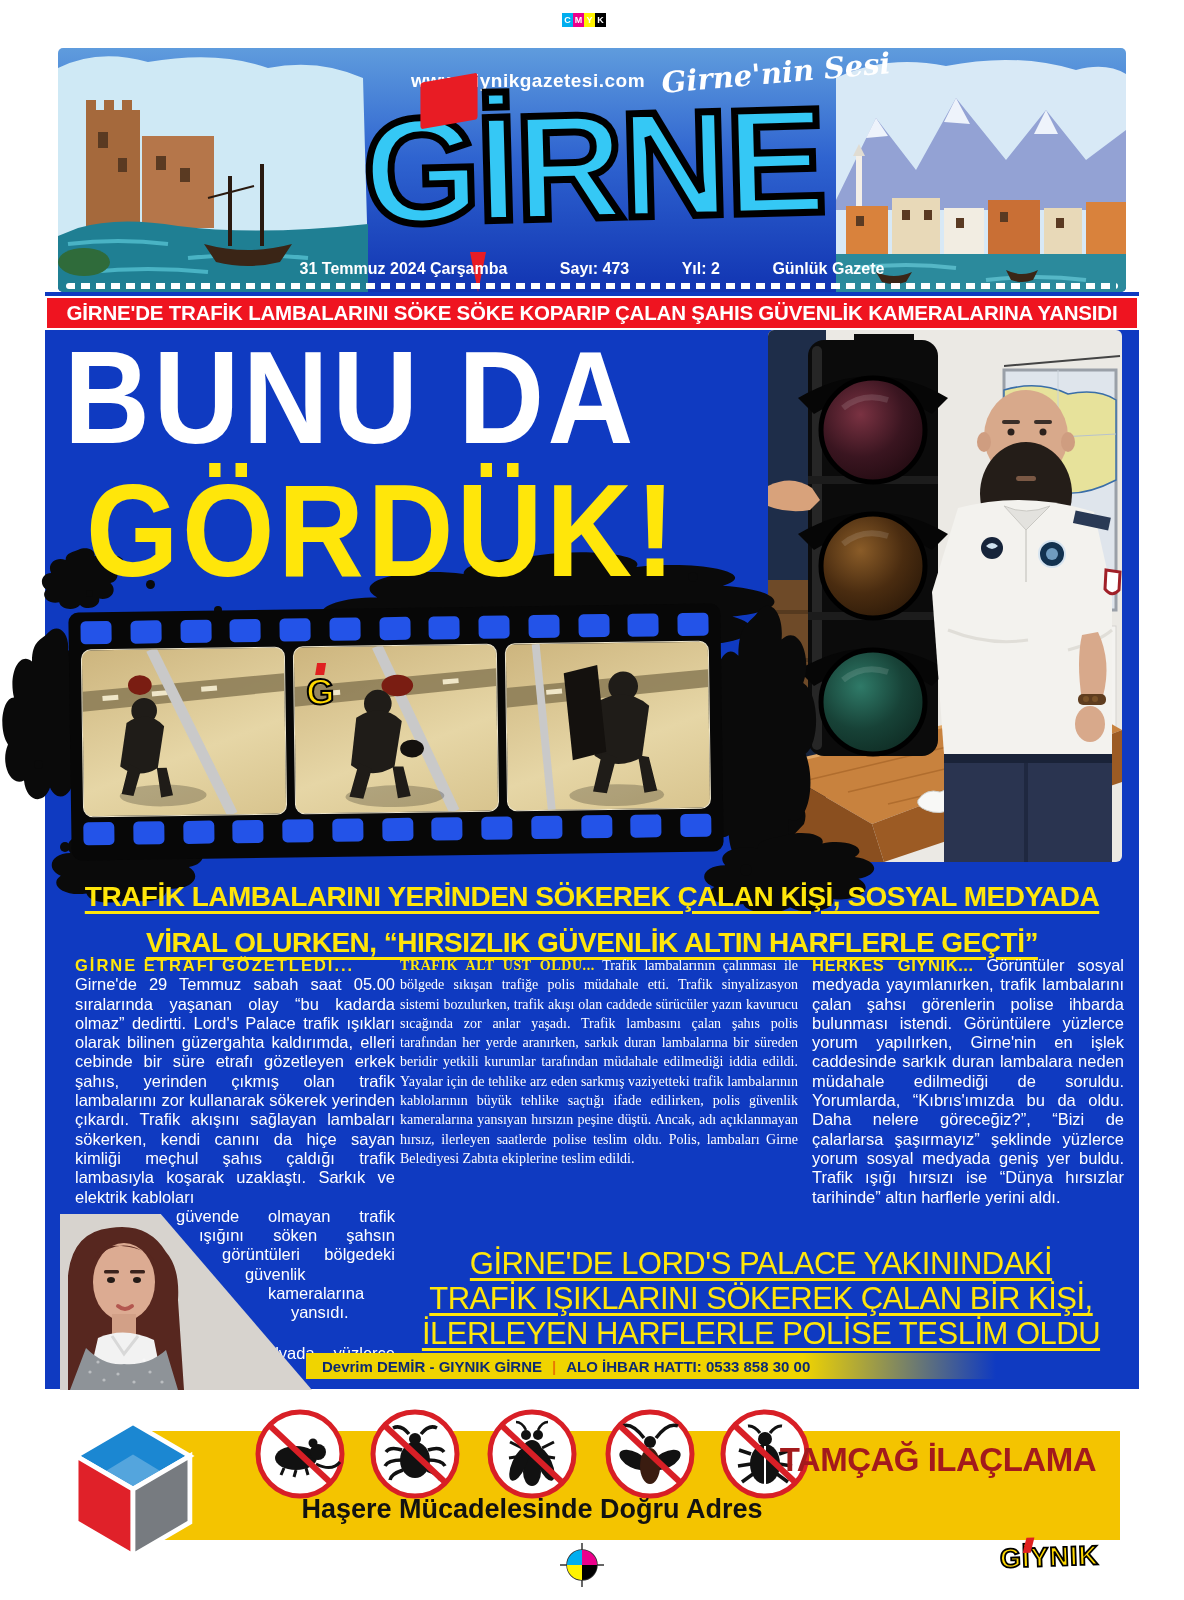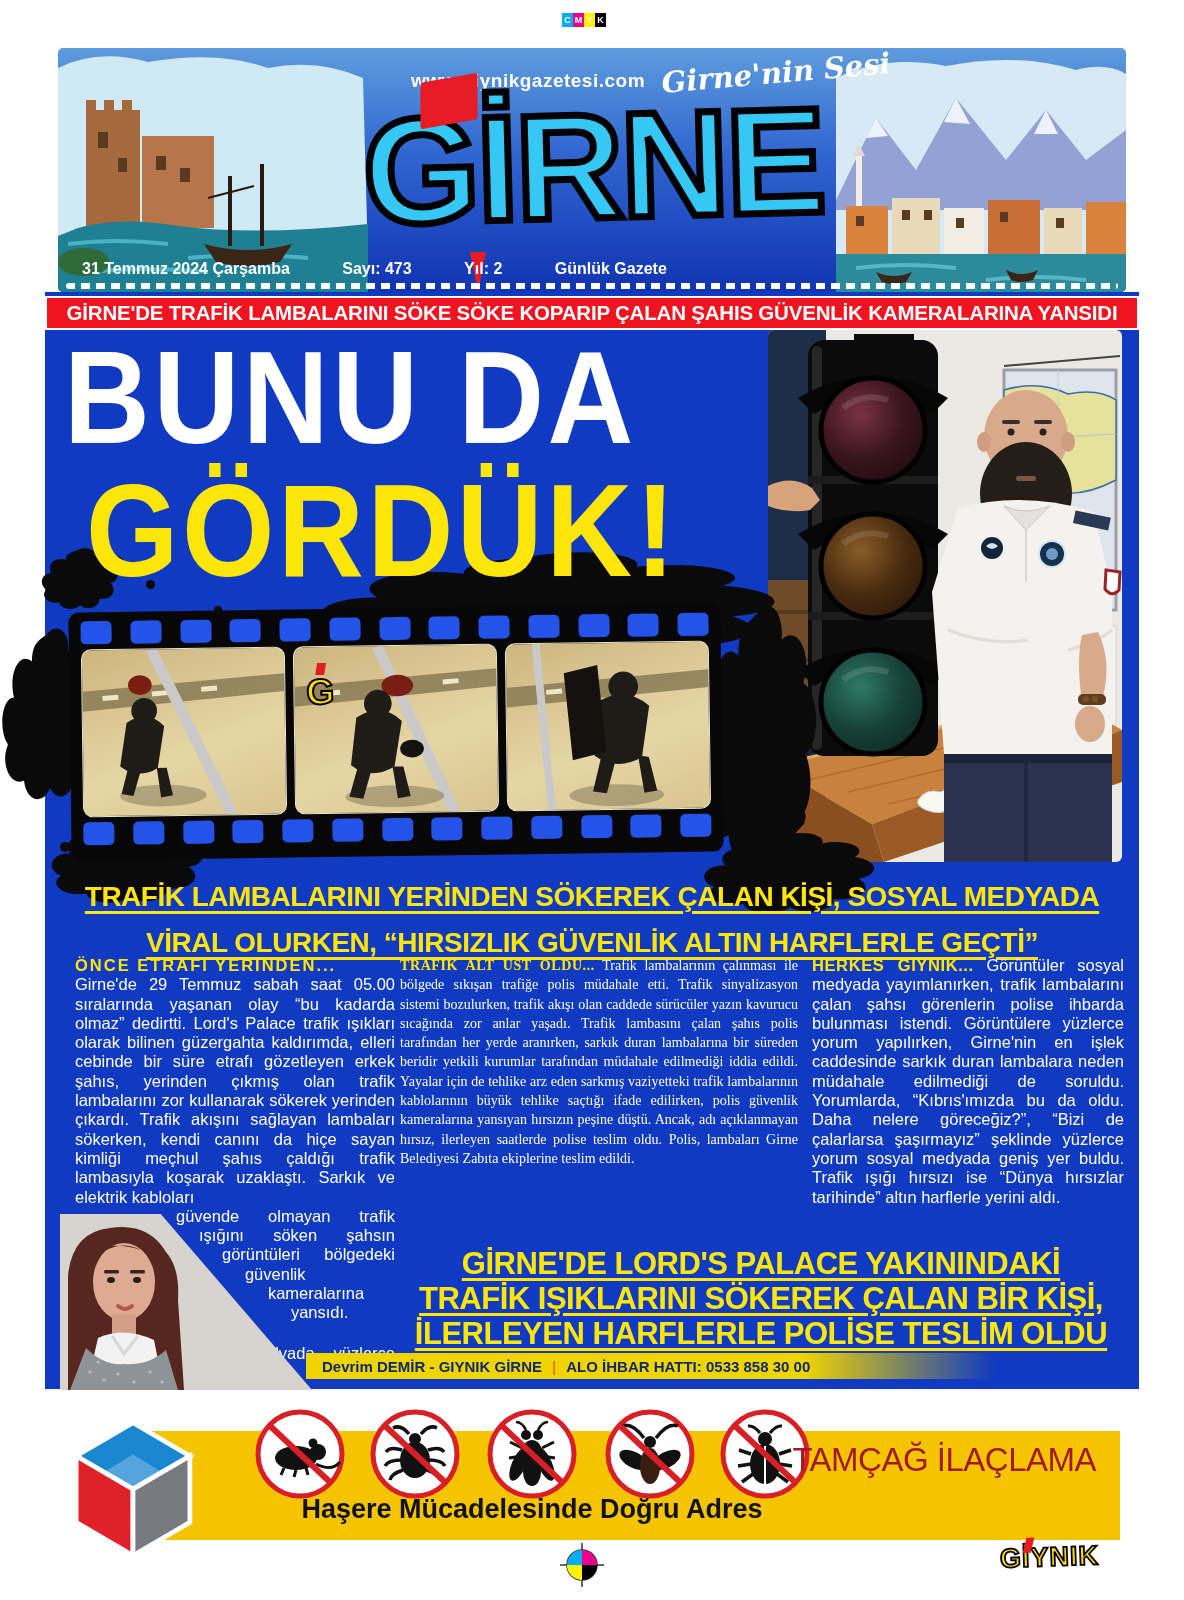--- a/index.html
+++ b/index.html
@@ -15,21 +15,21 @@
   .masthead { position:absolute; left:58px; top:48px; width:1068px; height:244px; border-radius:5px;
     background:linear-gradient(180deg,#5f9cdd 0%,#2f64d0 45%,#1134b2 100%); overflow:hidden; z-index:1; }
   .scene { position:absolute; top:0; height:244px; }
   .scene.left { left:0; width:310px; }
   .scene.right { right:0; width:290px; }
   .mh-website { position:absolute; left:280px; top:22px; width:380px; text-align:center; color:#fff; font-weight:bold; font-size:19px; letter-spacing:.5px; }
   .mh-tagline { position:absolute; left:598px; top:8px; width:240px; text-align:center; color:#fff; font-family:"DejaVu Serif", serif; font-style:italic; font-weight:bold; font-size:29px; transform:rotate(-5deg); }
   .mh-title { position:absolute; left:250px; top:36px; width:570px; text-align:center; font-size:150px; line-height:1.1; font-weight:bold; color:#35c8f5; -webkit-text-stroke:7px #000; letter-spacing:-3px; transform:rotate(-1.5deg); }
   .mh-redflag { position:absolute; left:362px; top:30px; width:58px; height:46px; background:#e81c24; transform:rotate(-10deg) skewX(-10deg); border-radius:3px; }
   .mh-reddrop { position:absolute; left:412px; top:204px; width:16px; height:40px; background:#e81c24; clip-path:polygon(50% 100%,0 0,100% 0); }
-  .mh-dateline { position:absolute; bottom:14px; left:0; right:0; text-align:left; color:#fff; font-weight:bold; font-size:16px; }
+  .mh-dateline { position:absolute; bottom:14px; left:0; right:0; text-align:center; color:#fff; font-weight:bold; font-size:16px; }
   .mh-dateline span { margin:0 24px; }
   .mh-dashes { position:absolute; bottom:3px; left:8px; right:8px; height:6px;
     background:repeating-linear-gradient(90deg,#fff 0 9px,transparent 9px 15px); border-radius:3px; }
 
   
   .main { position:absolute; left:45px; top:292px; width:1094px; height:1097px; background:#0f3ac1; z-index:0; }
   .banner { position:absolute; left:45px; top:296px; width:1094px; height:34px; background:#ef1420; border:2px solid #fff; display:flex; align-items:center; justify-content:center; z-index:3; }
   .banner span { color:#fff; font-weight:bold; font-size:20.5px; white-space:nowrap; letter-spacing:-.2px; }
 
   .h1a, .h1b { position:absolute; font-weight:bold; font-size:132px; line-height:1; letter-spacing:4px; transform:scaleX(.9); transform-origin:left top; z-index:5; }
@@ -65,41 +65,41 @@
   .col2 { left:400px; width:398px; }
   .col3 { left:812px; width:312px; }
   .body { color:#fff; font-size:16.5px; line-height:19.3px; text-align:justify; }
   .col2 .body { font-size:14px;font-family:Liberation Serif, serif; }
   .lead { color:#ffe60a; font-weight:bold; letter-spacing:.6px; }
   .lead.block { display:block; letter-spacing:2px; }
   .spacer { float:left; width:240px; height:136px; shape-outside:polygon(0 0,78px 0,240px 136px,0 136px); }
 
   
   .h2 { position:absolute; left:398px; top:1246px; width:726px; text-align:center; z-index:4; }
-  .h2 div { font-size:31px; font-weight:bold; color:#ffe60a; line-height:1.13; letter-spacing:-.5px;
+  .h2 div { font-size:31px; font-weight:normal; color:#ffe60a; line-height:1.13; letter-spacing:-.5px;
     text-decoration:underline; text-decoration-thickness:3px; text-underline-offset:4px; }
 
   
   .wphoto { position:absolute; left:60px; top:1214px; width:252px; height:176px; clip-path:polygon(0 0,40% 0,100% 100%,0 100%); z-index:6; }
   .wphoto svg { width:100%; height:100%; display:block; }
 
   
   .byline { position:absolute; left:306px; top:1353px; width:690px; height:26px; z-index:5;
     background:linear-gradient(90deg,#f0d400 0%,#f0d400 72%,rgba(240,212,0,0) 100%);
     display:flex; align-items:center; gap:10px; padding-left:16px; }
   .byline span { font-size:15px; font-weight:bold; color:#0d2a70; white-space:nowrap;text-align:center; }
   .byline .sep { color:#e87800; }
 
   
   .ad-band { position:absolute; left:142px; top:1431px; width:978px; height:109px; background:#f4c400; z-index:1; }
   .ad-logo { position:absolute; left:54px; top:1407px; width:158px; height:158px; z-index:2; }
   .pest { position:absolute; top:1408px; width:92px; height:92px; z-index:3; }
   .pest svg { width:100%; height:100%; }
   .ad-tagline { position:absolute; left:252px; top:1494px; width:560px; text-align:center; font-size:27px; font-weight:bold; color:#121212; z-index:3; }
-  .ad-company { position:absolute; right:88px; top:1441px; font-size:33px; font-weight:normal; color:#a31a1c; letter-spacing:-.5px; z-index:3; }
+  .ad-company { position:absolute; right:88px; top:1441px; font-size:33px; font-weight:bold; color:#a31a1c; letter-spacing:-.5px; z-index:3; }
   .ad-phone { position:absolute; right:88px; top:1482px; font-size:47px; font-weight:bold; color:#141414; letter-spacing:3px; z-index:3; }
 
   .regmark { position:absolute; left:560px; top:1543px; width:44px; height:44px; z-index:3; }
   .giynik { position:absolute; left:1000px; top:1542px; z-index:3; transform:rotate(-2deg); }
   .giynik span { font-size:27px; font-weight:bold; color:#ffd800; -webkit-text-stroke:1.8px #000; letter-spacing:1px; }
   .giynik i { position:absolute; left:25px; top:-5px; width:8px; height:15px; background:#e02020; transform:skewX(-16deg); }
 </style>
 </head>
 <body>
 
@@ -392,21 +392,21 @@
     </div>
   </div>
 
   <div class="subhead">
     <div>TRAFİK LAMBALARINI YERİNDEN SÖKEREK ÇALAN KİŞİ, SOSYAL MEDYADA</div>
     <div>VİRAL OLURKEN, “HIRSIZLIK GÜVENLİK ALTIN HARFLERLE GEÇTİ”</div>
   </div>
 
   <div class="col col1">
     <p class="body">
-      <span class="lead block">ÖNCE ETRAFI YERİNDEN...</span>
+      <span class="lead block">GİRNE ETRAFI GÖZETLEDİ...</span>
       <span>Girne'de 29 Temmuz sabah saat 05.00 sıralarında yaşanan olay “bu kadarda olmaz” dedirtti. Lord's Palace trafik ışıkları olarak bilinen güzergahta kaldırımda, elleri cebinde bir süre etrafı gözetleyen erkek şahıs, yerinden çıkmış olan trafik lambalarını zor kullanarak sökerek yerinden çıkardı. Trafik akışını sağlayan lambaları sökerken, kendi canını da hiçe sayan kimliği meçhul şahıs çaldığı trafik lambasıyla koşarak uzaklaştı. Sarkık ve elektrik kabloları</span>
     </p>
     <p class="body">
       <span class="spacer"></span>
       <span>güvende olmayan trafik ışığını söken şahsın görüntüleri bölgedeki güvenlik kameralarına yansıdı. Görüntülere sosyal medyada yüzlerce yorum geldi.</span>
     </p>
   </div>
 
   <div class="col col2">
     <p class="body">

